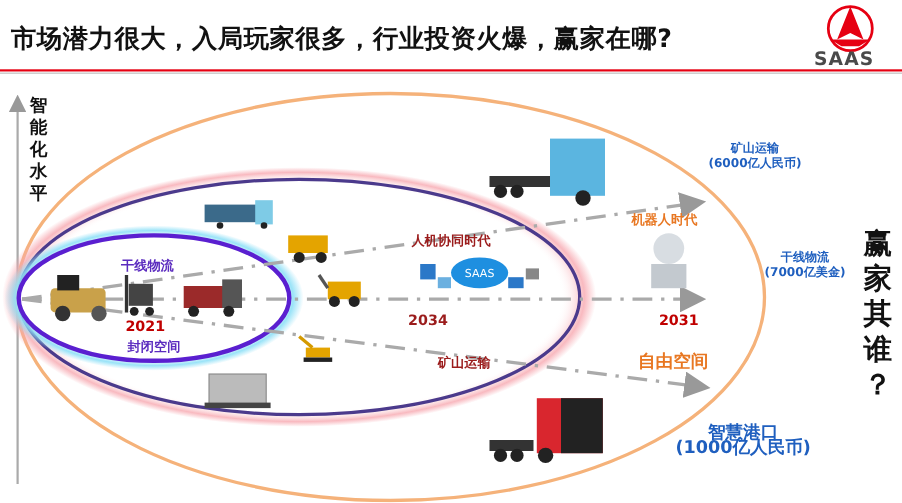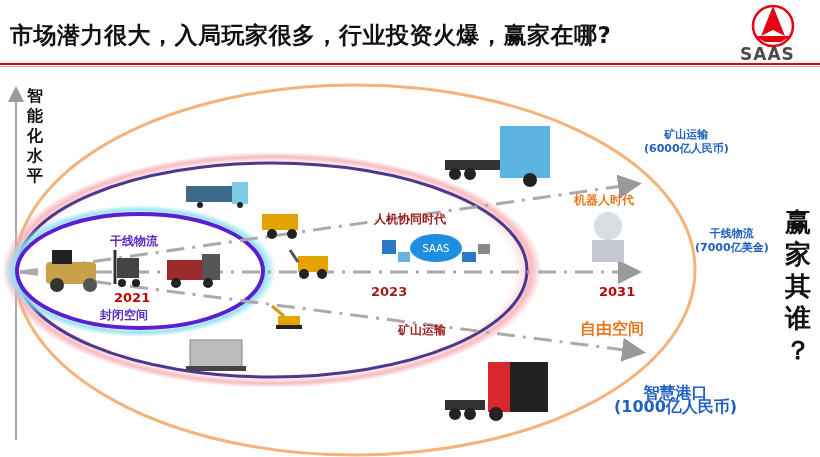--- a/index.html
+++ b/index.html
@@ -136,24 +136,24 @@
 <div class="vaxis">
   <div>智</div>
   <div>能</div>
   <div>化</div>
   <div>水</div>
   <div>平</div>
 </div>
 
 <div class="lbl" style="left:110px;top:233px;font-size:12px;color:#5b2bbf;">干线物流</div>
 <div class="lbl" style="left:114px;top:290px;font-size:13px;color:#c00000;">2021</div>
-<div class="lbl" style="left:100px;top:307px;font-size:12px;color:#5b2bbf;">封闭空间</div>
+<div class="lbl" style="left:116px;top:307px;font-size:12px;color:#5b2bbf;">封闭空间</div>
 
 <div class="lbl" style="left:374px;top:211px;font-size:12px;color:#9b1c1c;">人机协同时代</div>
-<div class="lbl" style="left:371px;top:284px;font-size:13px;color:#9b1c1c;">2023</div>
+<div class="lbl" style="left:371px;top:284px;font-size:13px;color:#9b1c1c;">2034</div>
 <div class="lbl" style="left:398px;top:322px;font-size:12px;color:#9b1c1c;">矿山运输</div>
 
 <div class="lbl" style="left:574px;top:192px;font-size:12px;color:#e87722;">机器人时代</div>
 <div class="lbl" style="left:599px;top:284px;font-size:13px;color:#c00000;">2031</div>
 <div class="lbl" style="left:580px;top:319px;font-size:16px;color:#e87722;">自由空间</div>
 
 <div class="lbl" style="left:644px;top:128px;font-size:11px;color:#1f5fbf;line-height:14px;">
   <div>矿山运输</div>
   <div>(6000亿人民币)</div>
 </div>

